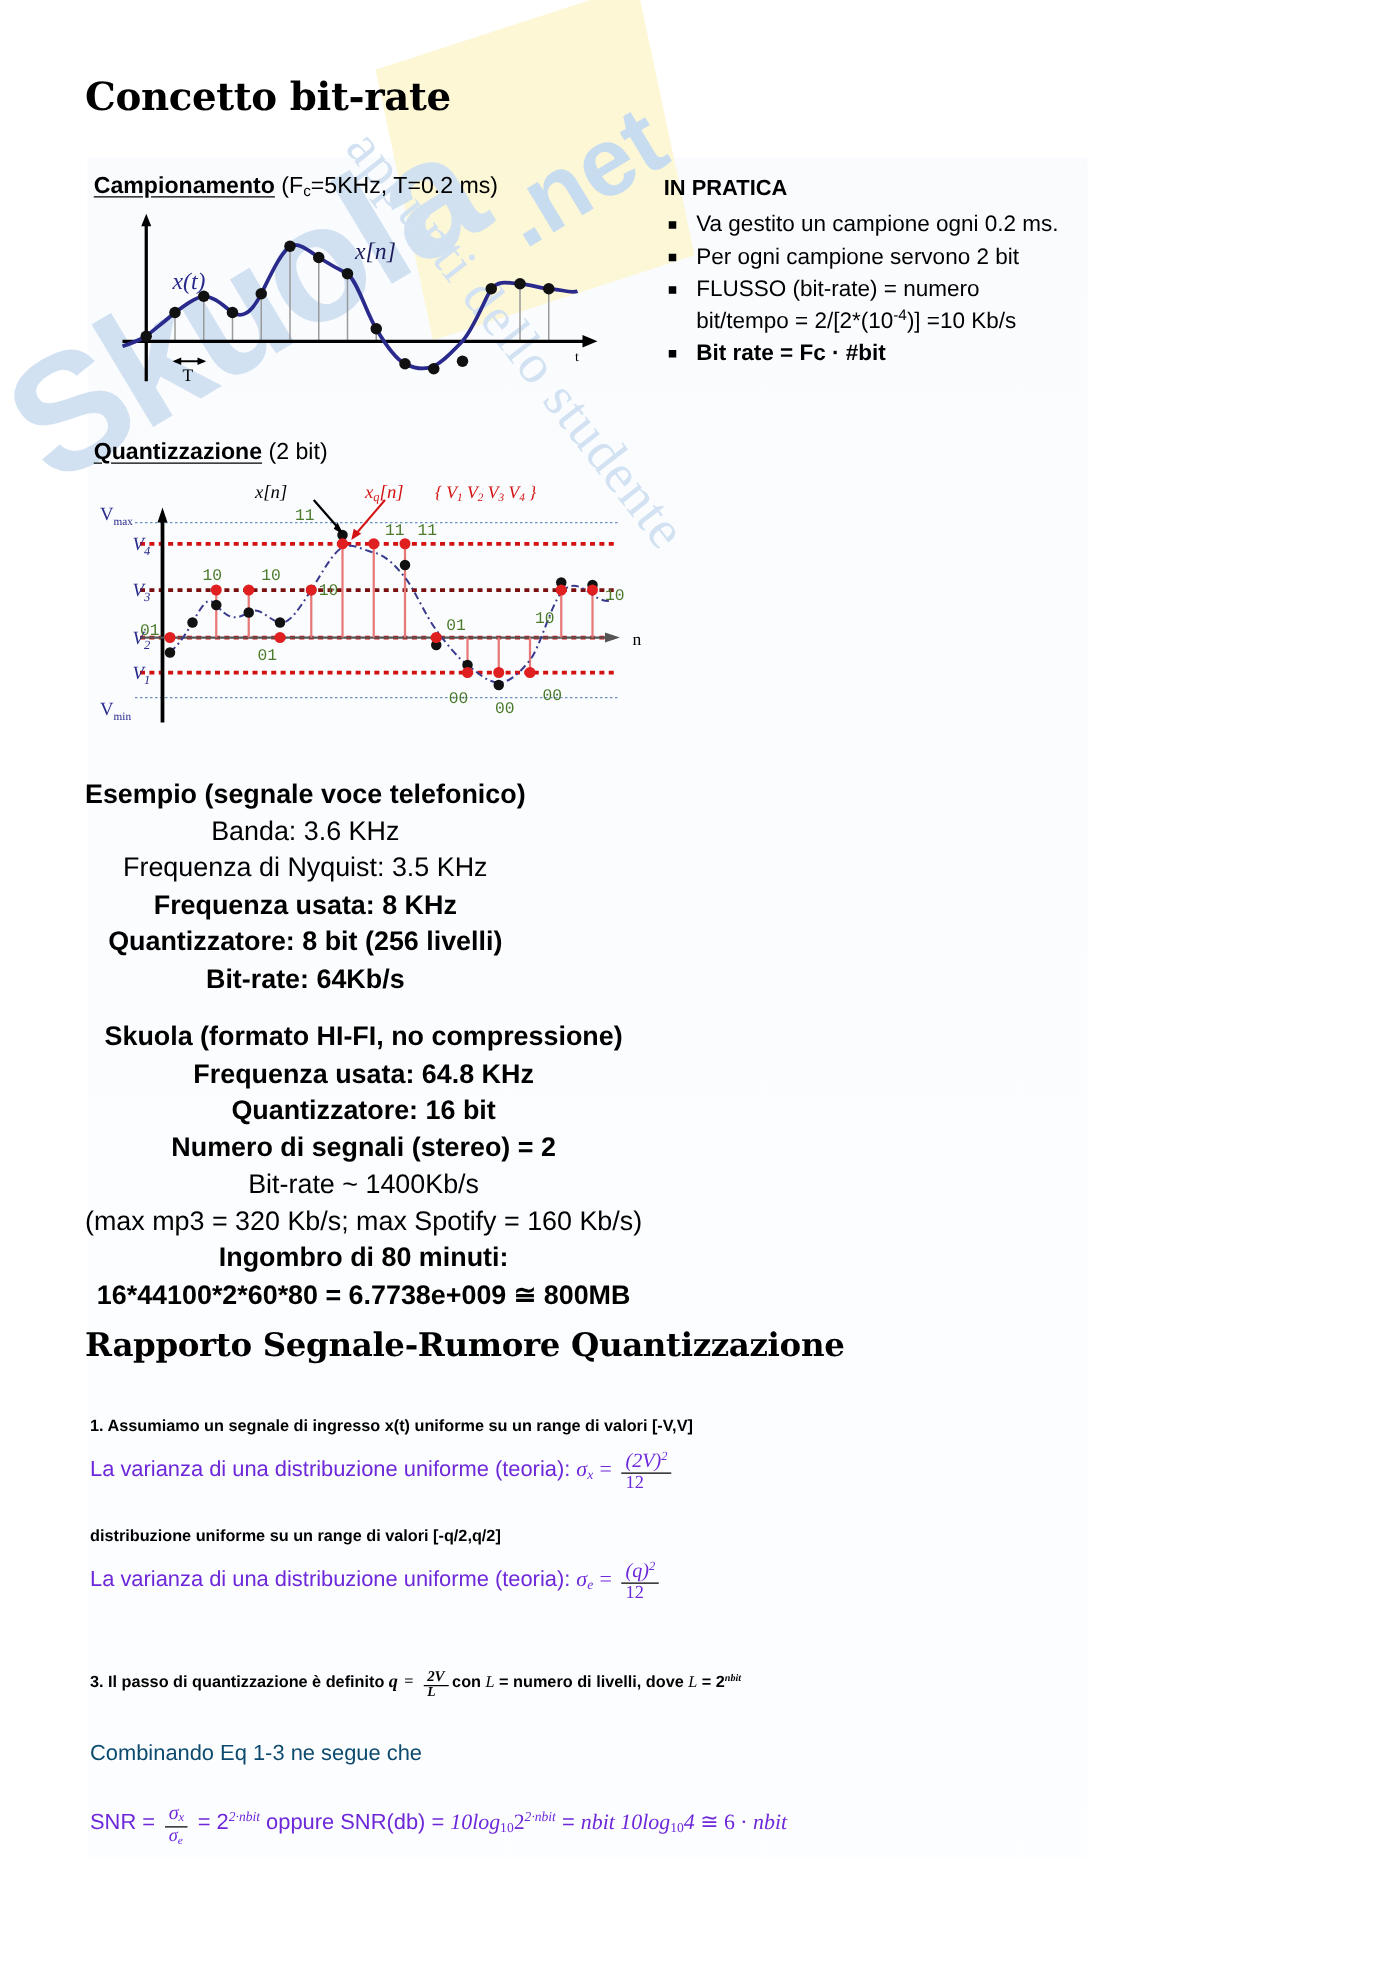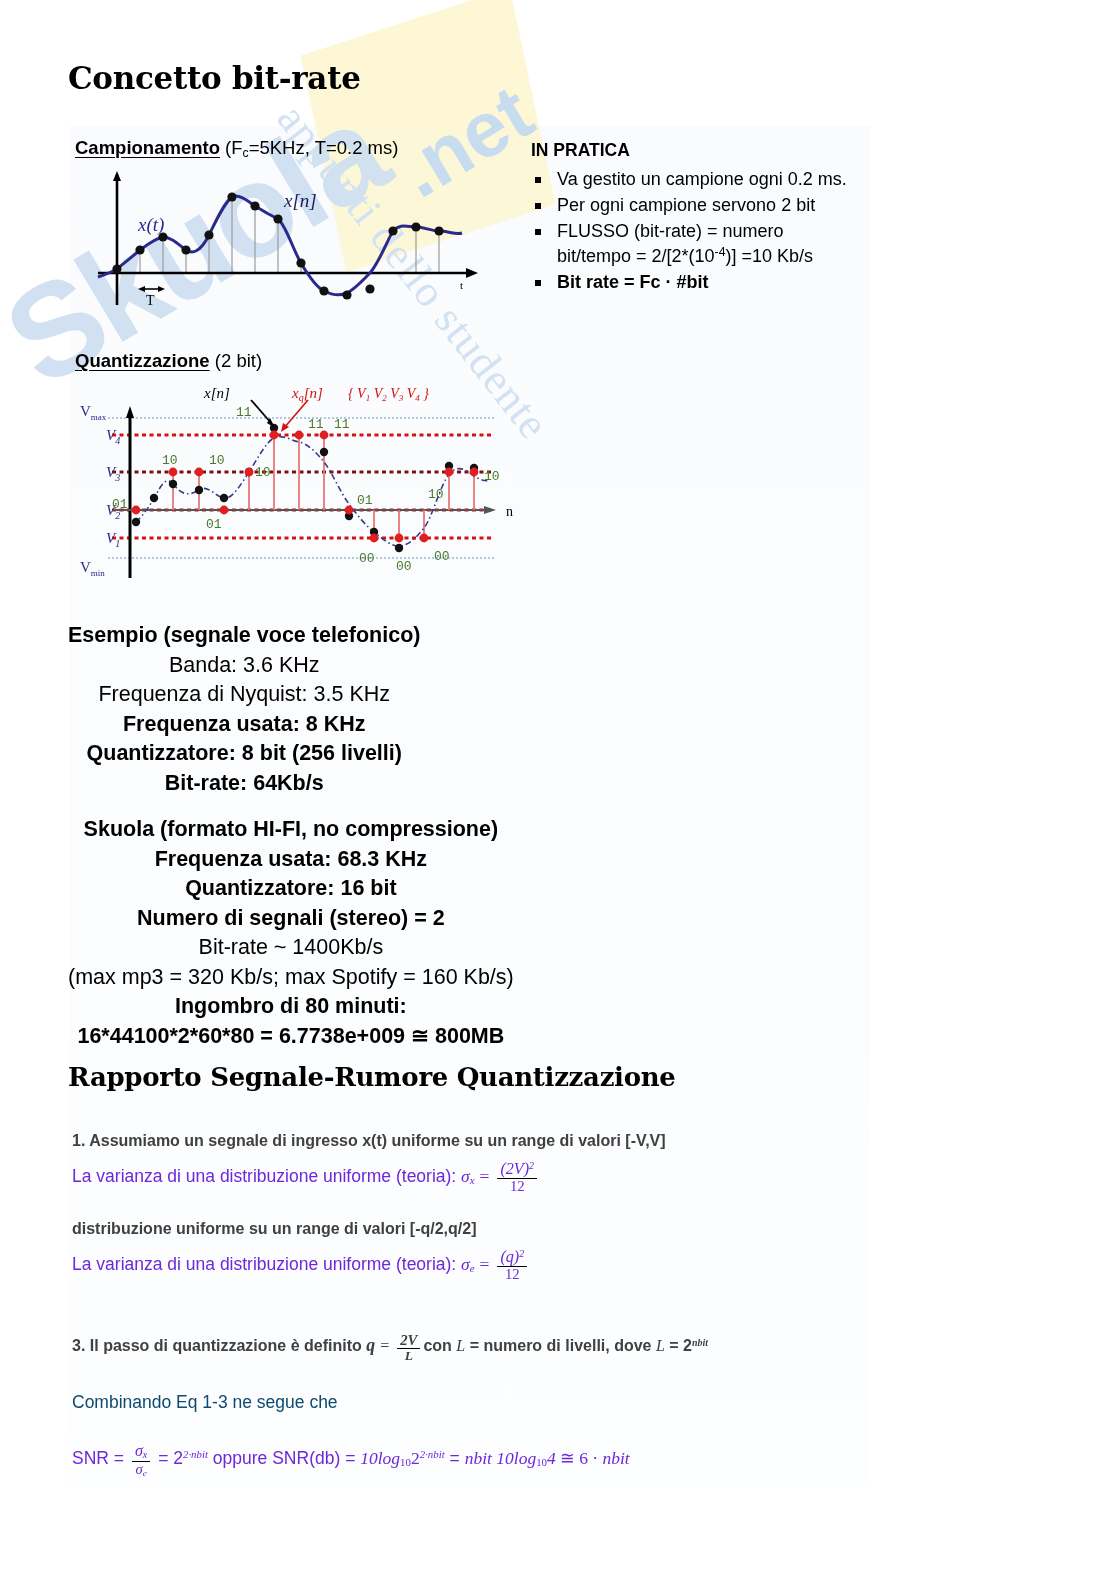--- a/index.html
+++ b/index.html
@@ -179,45 +179,44 @@
   }
   .textblock .line.b { font-weight: bold; }
 
   
   .fsec {
     position: absolute;
     left: 72px;
     width: 1000px;
   }
   .fsec .head {
-    font-size: 16px;
+    font-size: 13px;
     font-weight: bold;
     line-height: 25px;
-    color: #404040;
+    color: #000000;
   }
   .fsec .body {
     font-size: 17.5px;
     line-height: 25px;
     color: #6d28d9;
   }
   .plain {
     position: absolute;
     left: 72px;
     font-size: 17.5px;
     color: #0c4a6e;
     text-align: center;
   }
 
   
   .mi { font-family: "Liberation Serif", serif; font-style: italic; }
   .mn { font-family: "Liberation Serif", serif; font-style: normal; }
   .frac {
     display: inline-block;
     vertical-align: -0.55em;
-    text-align: center;
     line-height: 1.05;
     margin: 0 3px;
   }
   .frac .num { display: block; font-size: 0.92em; padding: 0 3px; }
   .frac .den { display: block; font-size: 0.84em; padding: 0 3px; }
   .sp { font-size: 0.62em; vertical-align: 0.55em; }
   .sb { font-size: 0.62em; vertical-align: -0.22em; }
 
   
   .fig {
@@ -457,21 +456,21 @@
       <div class="line b"> Esempio (segnale voce telefonico)</div>
       <div class="line">Banda: 3.6 KHz</div>
       <div class="line">Frequenza di Nyquist: 3.5 KHz</div>
       <div class="line b">Frequenza usata: 8 KHz</div>
       <div class="line b">Quantizzatore: 8 bit (256 livelli)</div>
       <div class="line b">Bit-rate: 64Kb/s</div>
     </div>
 
     <div class="textblock" style="top:815px;">
       <div class="line b">Skuola (formato HI-FI, no compressione)</div>
-      <div class="line b">Frequenza usata: 68.3 KHz</div>
+      <div class="line b">Frequenza usata: 64.8 KHz</div>
       <div class="line b">Quantizzatore: 16 bit</div>
       <div class="line b">Numero di segnali (stereo) = 2</div>
       <div class="line">Bit-rate ~ 1400Kb/s</div>
       <div class="line">(max mp3 = 320 Kb/s; max Spotify = 160 Kb/s)</div>
       <div class="line b">Ingombro di 80 minuti:</div>
       <div class="line b">16*44100*2*60*80 = 6.7738e+009 ≅ 800MB</div>
     </div>
 
     <div class="h1-title2">Rapporto Segnale-Rumore Quantizzazione</div>
 

